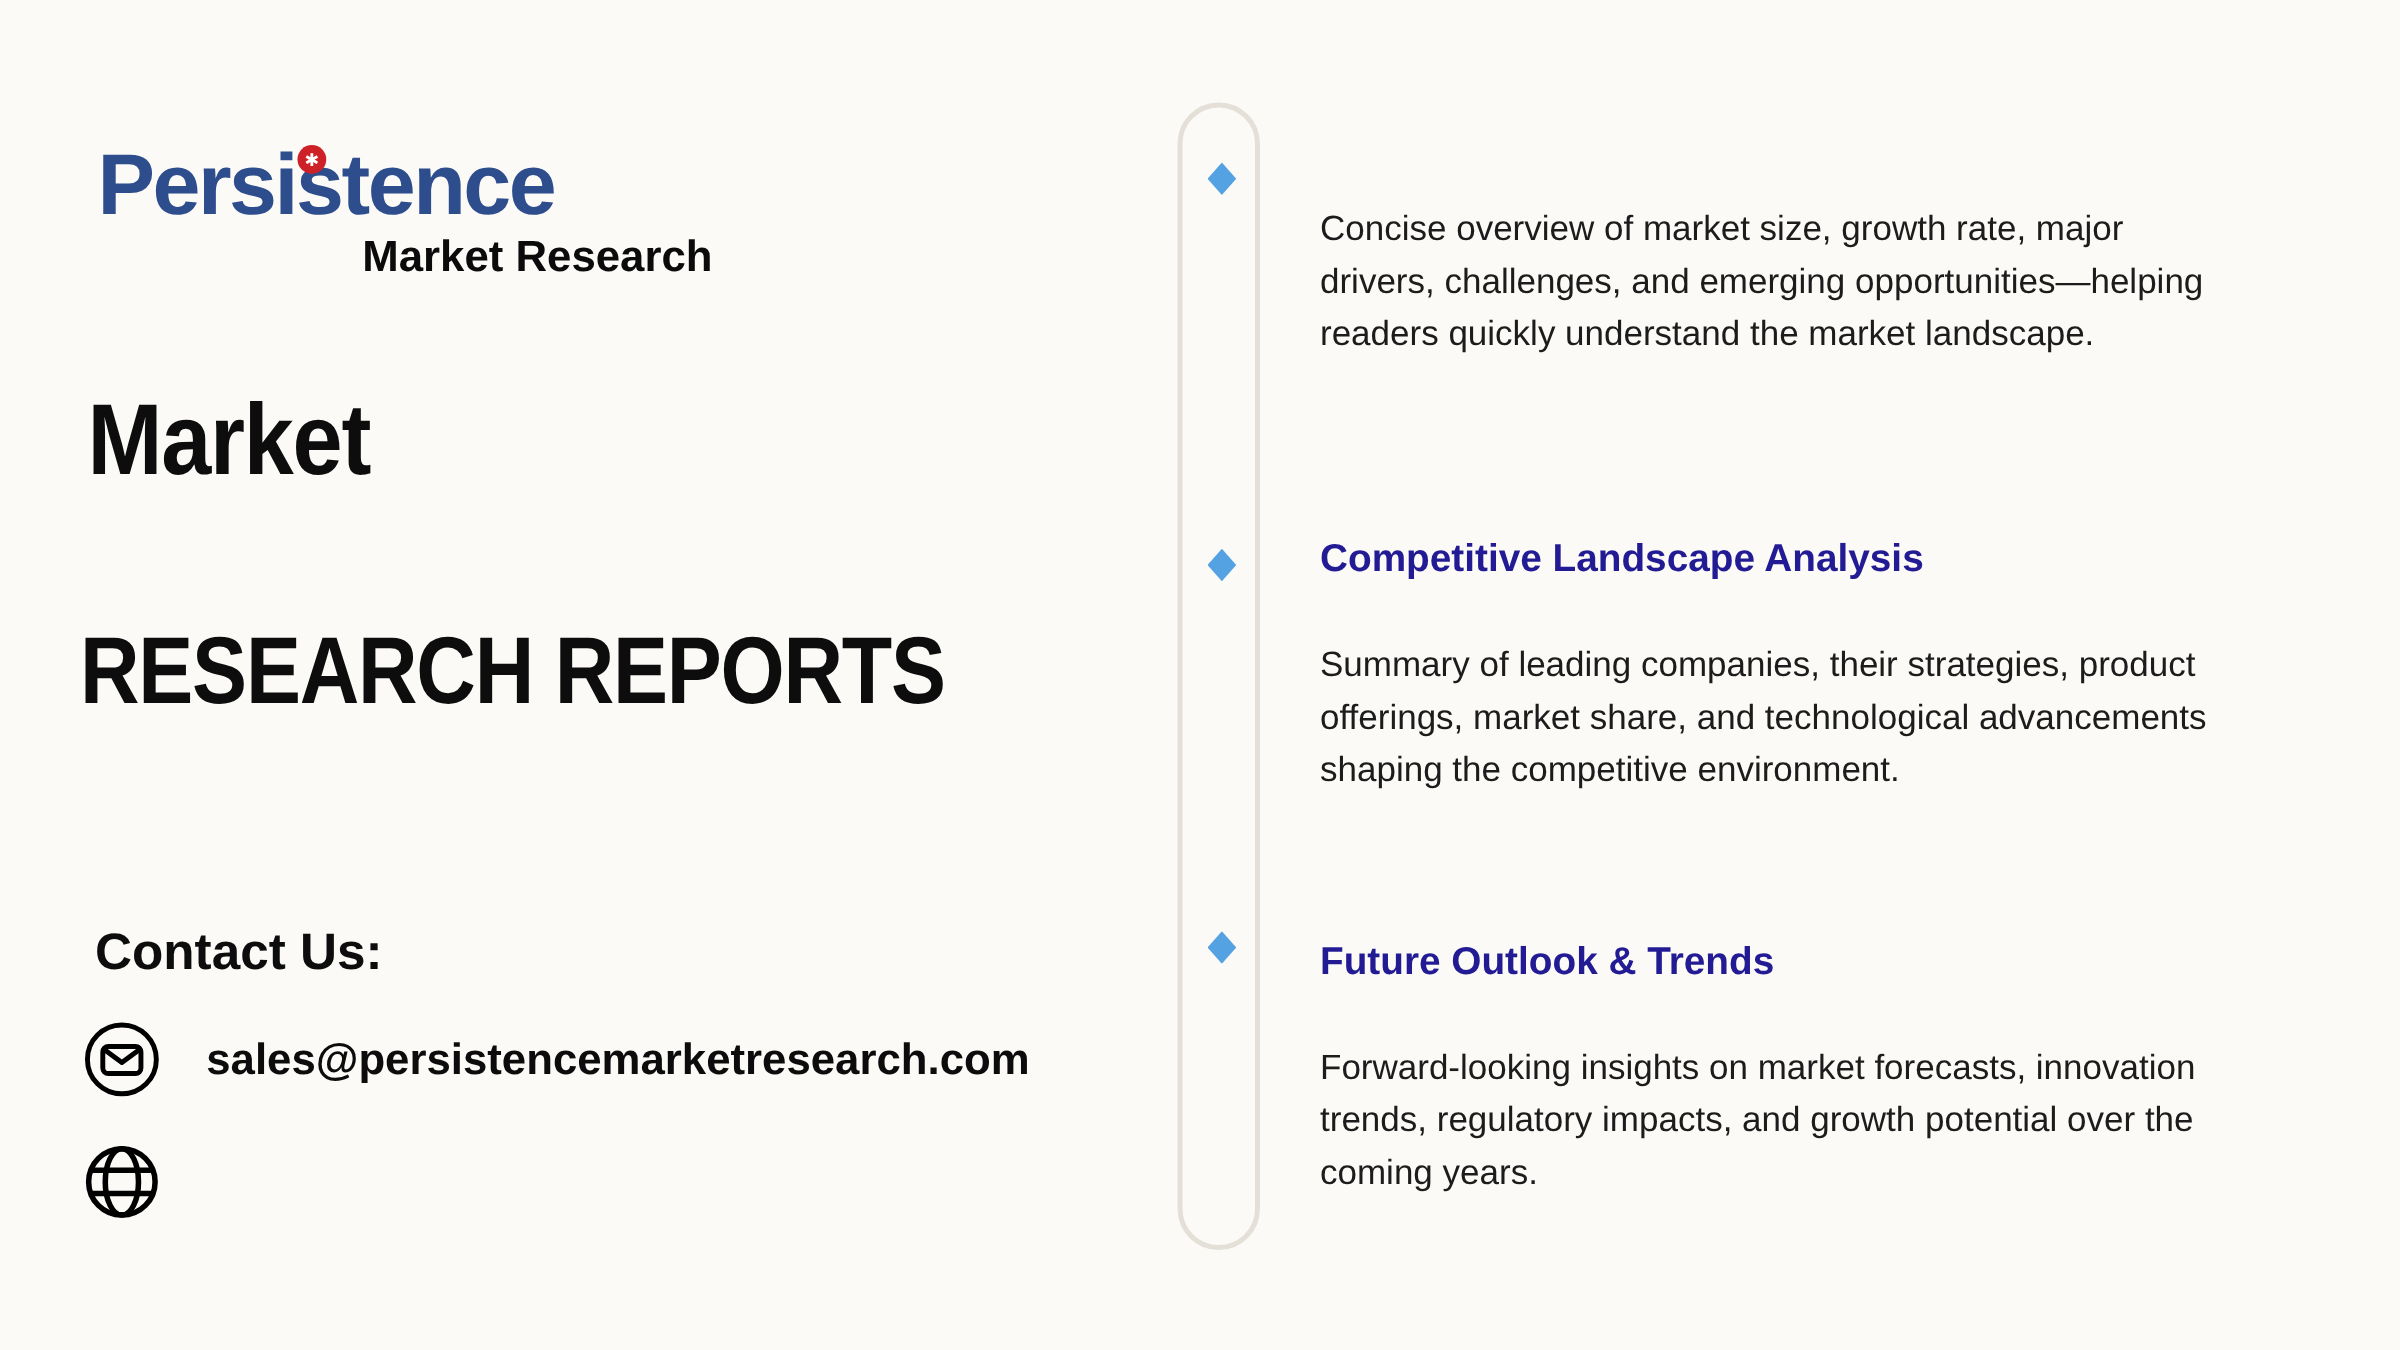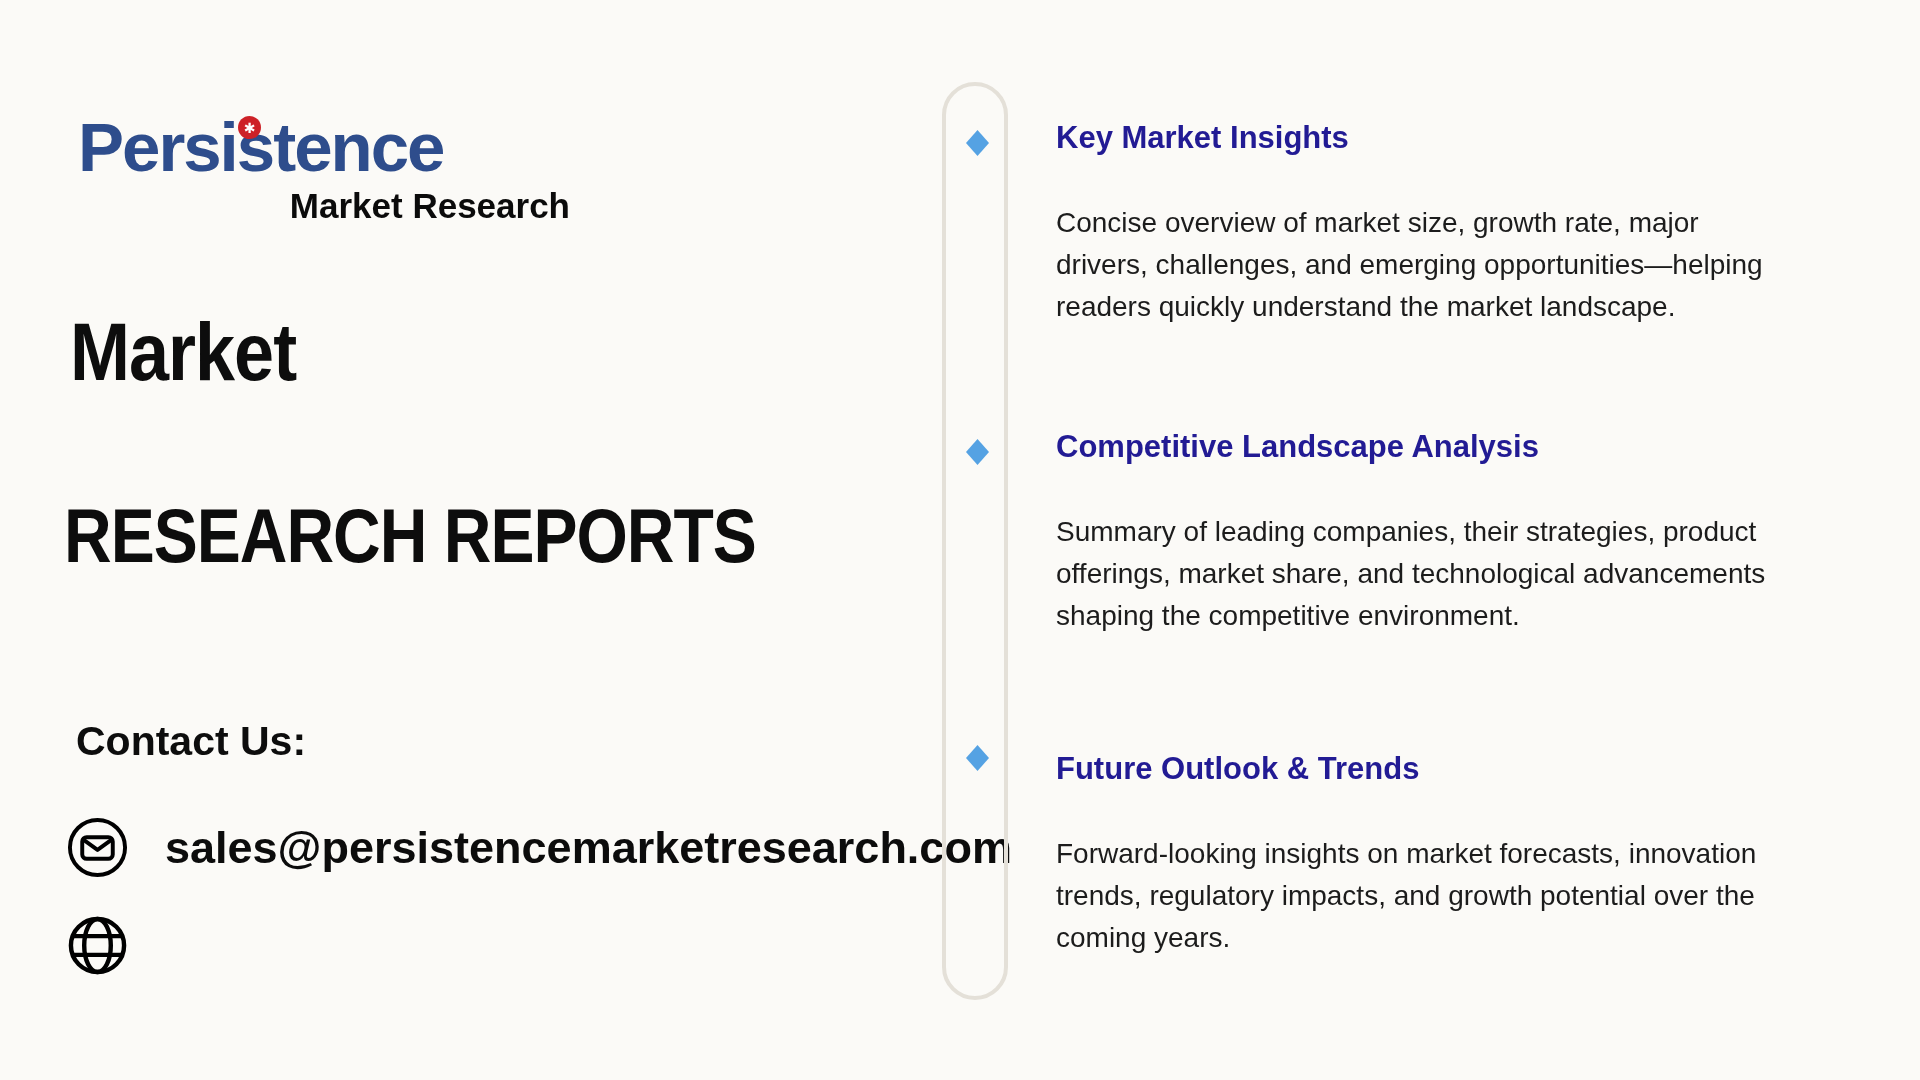--- a/index.html
+++ b/index.html
@@ -38,25 +38,25 @@
     transform:scale(1,1.12); transform-origin:left top;
   }
   .title-reports {
     left:64px; top:492px;
     font-size:66px; font-weight:700; letter-spacing:-1px;
     transform:scale(1,1.15); transform-origin:left top;
     white-space:nowrap;
   }
 
   
-  .contact-title { left:76px; top:718px; font-size:41px; font-weight:700; }
+  .contact-title { left:76px; top:738px; font-size:41px; font-weight:700; }
   .contact-row { display:flex; align-items:center; gap:36px; cursor:pointer; }
   .row-email { left:66px; top:816px; }
   .row-web   { left:66px; top:914px; }
-  .contact-row .txt { font-size:45px; font-weight:700; color:#0c0c0c; }
+  .contact-row .txt { font-size:35px; font-weight:700; color:#0c0c0c; }
   .cicon { width:63px; height:63px; flex:0 0 auto; }
 
   
   .capsule {
     left:942px; top:82px; width:66px; height:918px;
     border:4px solid var(--capsule-border, #e4e0d8);
     border-radius:37px; background:transparent;
   }
   .diamond {
     width:23px; height:26px;
@@ -112,21 +112,20 @@
   </svg>
 </div>
 
 <div class="abs capsule"></div>
 
 <div class="abs diamond d1"></div>
 <div class="abs diamond d2"></div>
 <div class="abs diamond d3"></div>
 
 <div class="abs section s1">
-  <h3>Key Market Insights</h3>
   <p>Concise overview of market size, growth rate, major
 drivers, challenges, and emerging opportunities—helping
 readers quickly understand the market landscape.</p>
 </div>
 
 <div class="abs section s2">
   <h3>Competitive Landscape Analysis</h3>
   <p>Summary of leading companies, their strategies, product
 offerings, market share, and technological advancements
 shaping the competitive environment.</p>

